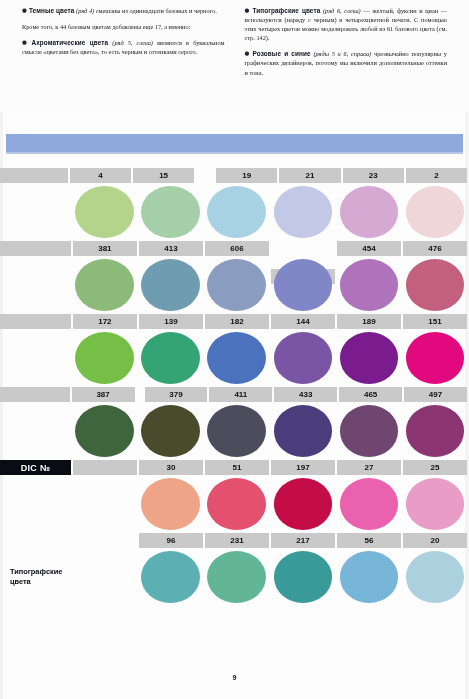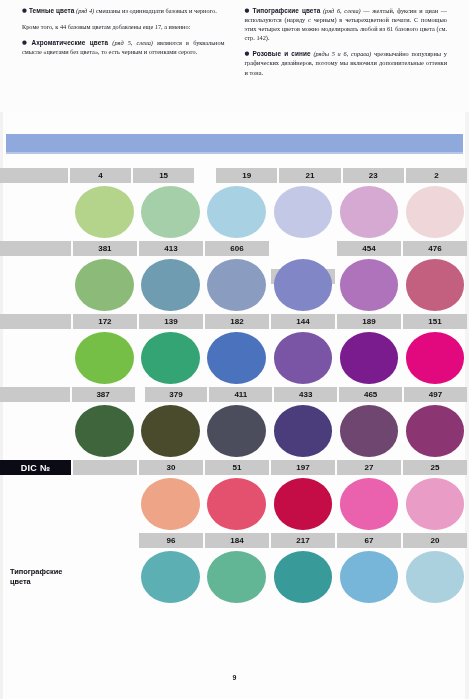--- a/index.html
+++ b/index.html
@@ -326,23 +326,23 @@
           <div class="cellwrap" style="width: 74.5px;">
             <div class="dot" style="background: rgb(232, 156, 198);"></div>
           </div>
         </div>
       </div>
       <div class="band">
         <div class="labelrow">
           <div class="labelcell empty" style="width: 82.5px;"></div>
           <div class="labelcell empty" style="width: 74.5px;"></div>
           <div class="labelcell" style="width: 74.5px;">96</div>
-          <div class="labelcell" style="width: 74.5px;">184</div>
+          <div class="labelcell" style="width: 74.5px;">231</div>
           <div class="labelcell" style="width: 74.5px;">217</div>
-          <div class="labelcell" style="width: 74.5px;">67</div>
+          <div class="labelcell" style="width: 74.5px;">56</div>
           <div class="labelcell" style="width: 74.5px;">20</div>
         </div>
         <div class="circlerow">
           <div class="cellwrap" style="width: 82.5px;">
             <div class="sidelabel">Типографские цвета</div>
           </div>
           <div class="cellwrap" style="width: 74.5px;"></div>
           <div class="cellwrap" style="width: 74.5px;">
             <div class="dot" style="background: rgb(92, 175, 178);"></div>
           </div>

